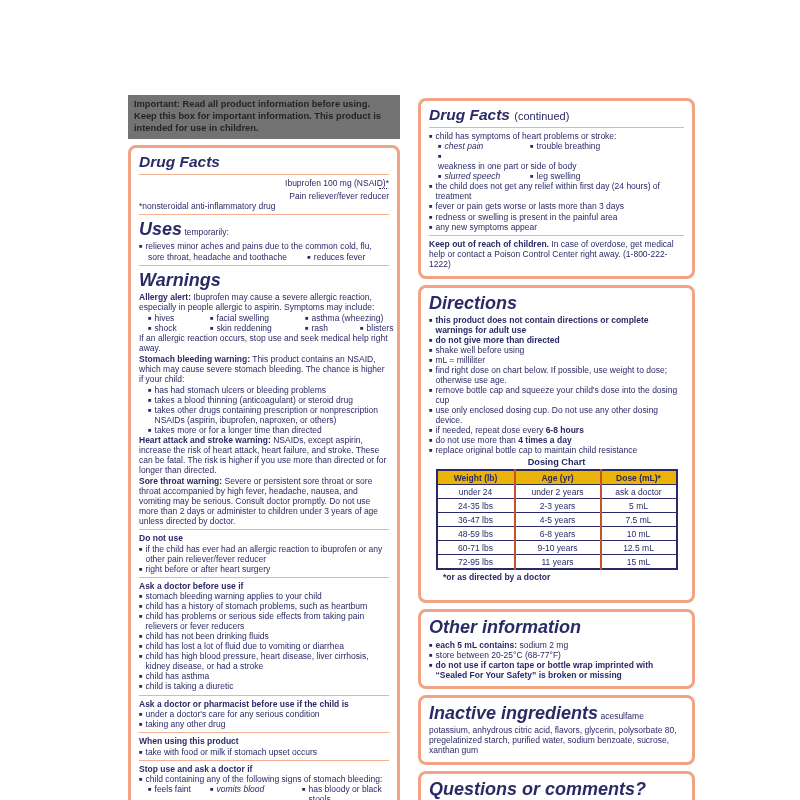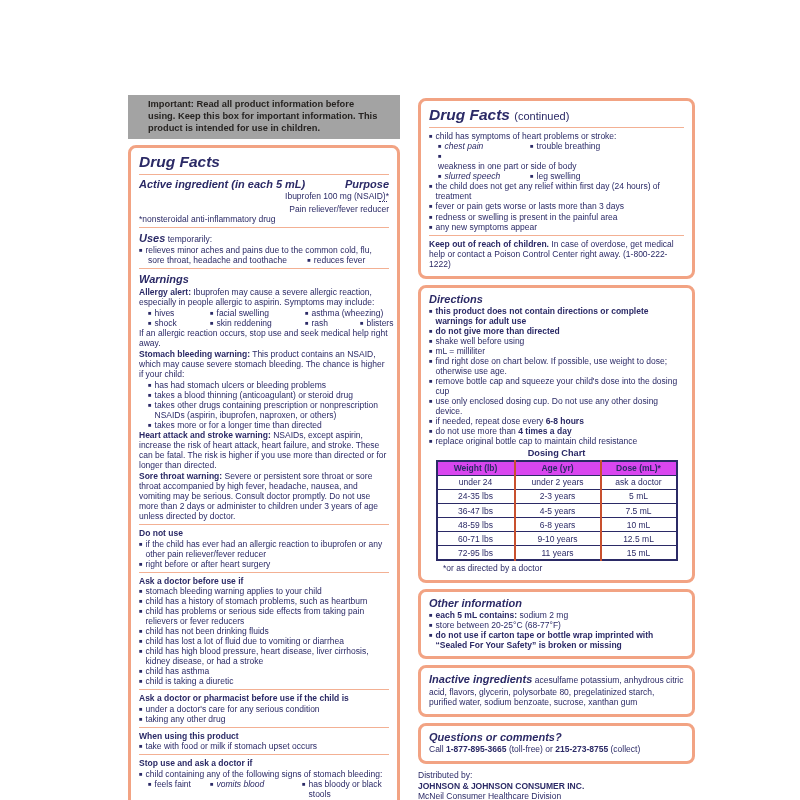--- a/index.html
+++ b/index.html
@@ -7,31 +7,31 @@
     width:800px;height:800px;position:relative;background:#ffffff;
     font-family:"Liberation Sans", sans-serif;color:#2B2A66;
     font-size:8.5px;line-height:1.18;
     -webkit-font-smoothing:antialiased;
   }
   .col{position:absolute;}
   #left-col{left:128px;top:95px;width:272px;}
   #right-col{left:418px;top:98px;width:277px;}
 
   .notice{
-    background:#a3a3a3;color:#262321;font-weight:bold;
-    padding:4px 20px;font-size:9.3px;line-height:1.28;margin-bottom:6px;
+    background:#737373;color:#262321;font-weight:bold;
+    padding:4px 6px;font-size:9.3px;line-height:1.28;margin-bottom:6px;
   }
   .panel{
     border:3px solid #F2A383;border-radius:8px;background:#fff;
     padding:4px 8px 6px 8px;margin-bottom:6px;
   }
   .hr{border:none;border-top:1px solid #F3B093;margin:3px 0;}
   .df-title{font-size:15.5px;font-weight:bold;font-style:italic;line-height:1.25;}
   .df-cont{font-size:11px;font-weight:normal;font-style:normal;}
-  .sec-title{font-size:11px;font-weight:bold;font-style:italic;line-height:1.3;}
+  .sec-title{font-size:18px;font-weight:bold;font-style:italic;line-height:1.3;}
   .sub-title{font-size:11px;font-weight:bold;font-style:italic;}
   .subhead{font-weight:bold;margin:1px 0 0.5px;}
   b{font-weight:bold;}
   p{margin:0 0 1px 0;}
   .b-row{display:flex;align-items:flex-start;margin:0;}
   .sq{flex:none;margin-right:3px;}
   .sq::before{content:"■";font-size:5.8px;position:relative;top:-1px;}
   .sq-inline::before{content:"■";font-size:5.8px;position:relative;top:-1px;margin-right:3px;}
   .hang{padding-left:9px;text-indent:-9px;}
   .indent{margin-left:9px;flex-direction:column;}
@@ -50,43 +50,39 @@
   .arrow{
     position:absolute;right:0;bottom:0;color:#E87229;font-size:12px;line-height:1;
   }
   .chart-title{text-align:center;font-weight:bold;font-size:9.2px;margin:2px 0 1px;}
   table.dosing{border-collapse:collapse;margin:0 auto;border:2px solid #2B2A66;}
   table.dosing th,table.dosing td{
     border-top:1px solid #2B2A66;border-bottom:1px solid #2B2A66;
     border-left:2px solid #C8502E;
     text-align:center;padding:1.5px 4px;font-size:8.5px;
   }
-  table.dosing th{background:#d946ef;font-weight:bold;}
+  table.dosing th{background:#eab308;font-weight:bold;}
   table.dosing th:first-child,table.dosing td:first-child{border-left:none;}
   .col-w1{width:68px;} .col-w2{width:76px;} .col-w3{width:66px;}
-  .chart-foot{margin:2px 0 1px 14px;}
+  .chart-foot{margin:2px 0 12px 14px;font-weight:bold;}
   .footer{margin-top:4px;line-height:1.25;}
   .footer div{margin:0;}
 </style>
 </head>
 <body>
 
 <div class="col" id="left-col">
 
   <div class="notice">Important: Read all product information before using. Keep this box for important information. This product is intended for use in children.</div>
 
   <div class="panel">
     <div class="df-title">Drug Facts</div>
     <hr class="hr">
 
     <div>
-      <div class="two-col-head">
-        <span class="sub-title">Active ingredient (in each 5 mL)</span>
-        <span class="sub-title">Purpose</span>
-      </div>
       <div class="ai-row">
         <span class="nowrap">Ibuprofen 100 mg (NSAID)*</span>
         <span class="leader"></span>
         <span class="nowrap">Pain reliever/fever reducer</span>
       </div>
       <p>*nonsteroidal anti-inflammatory drug</p>
     </div>
     <hr class="hr">
 
     <div>

